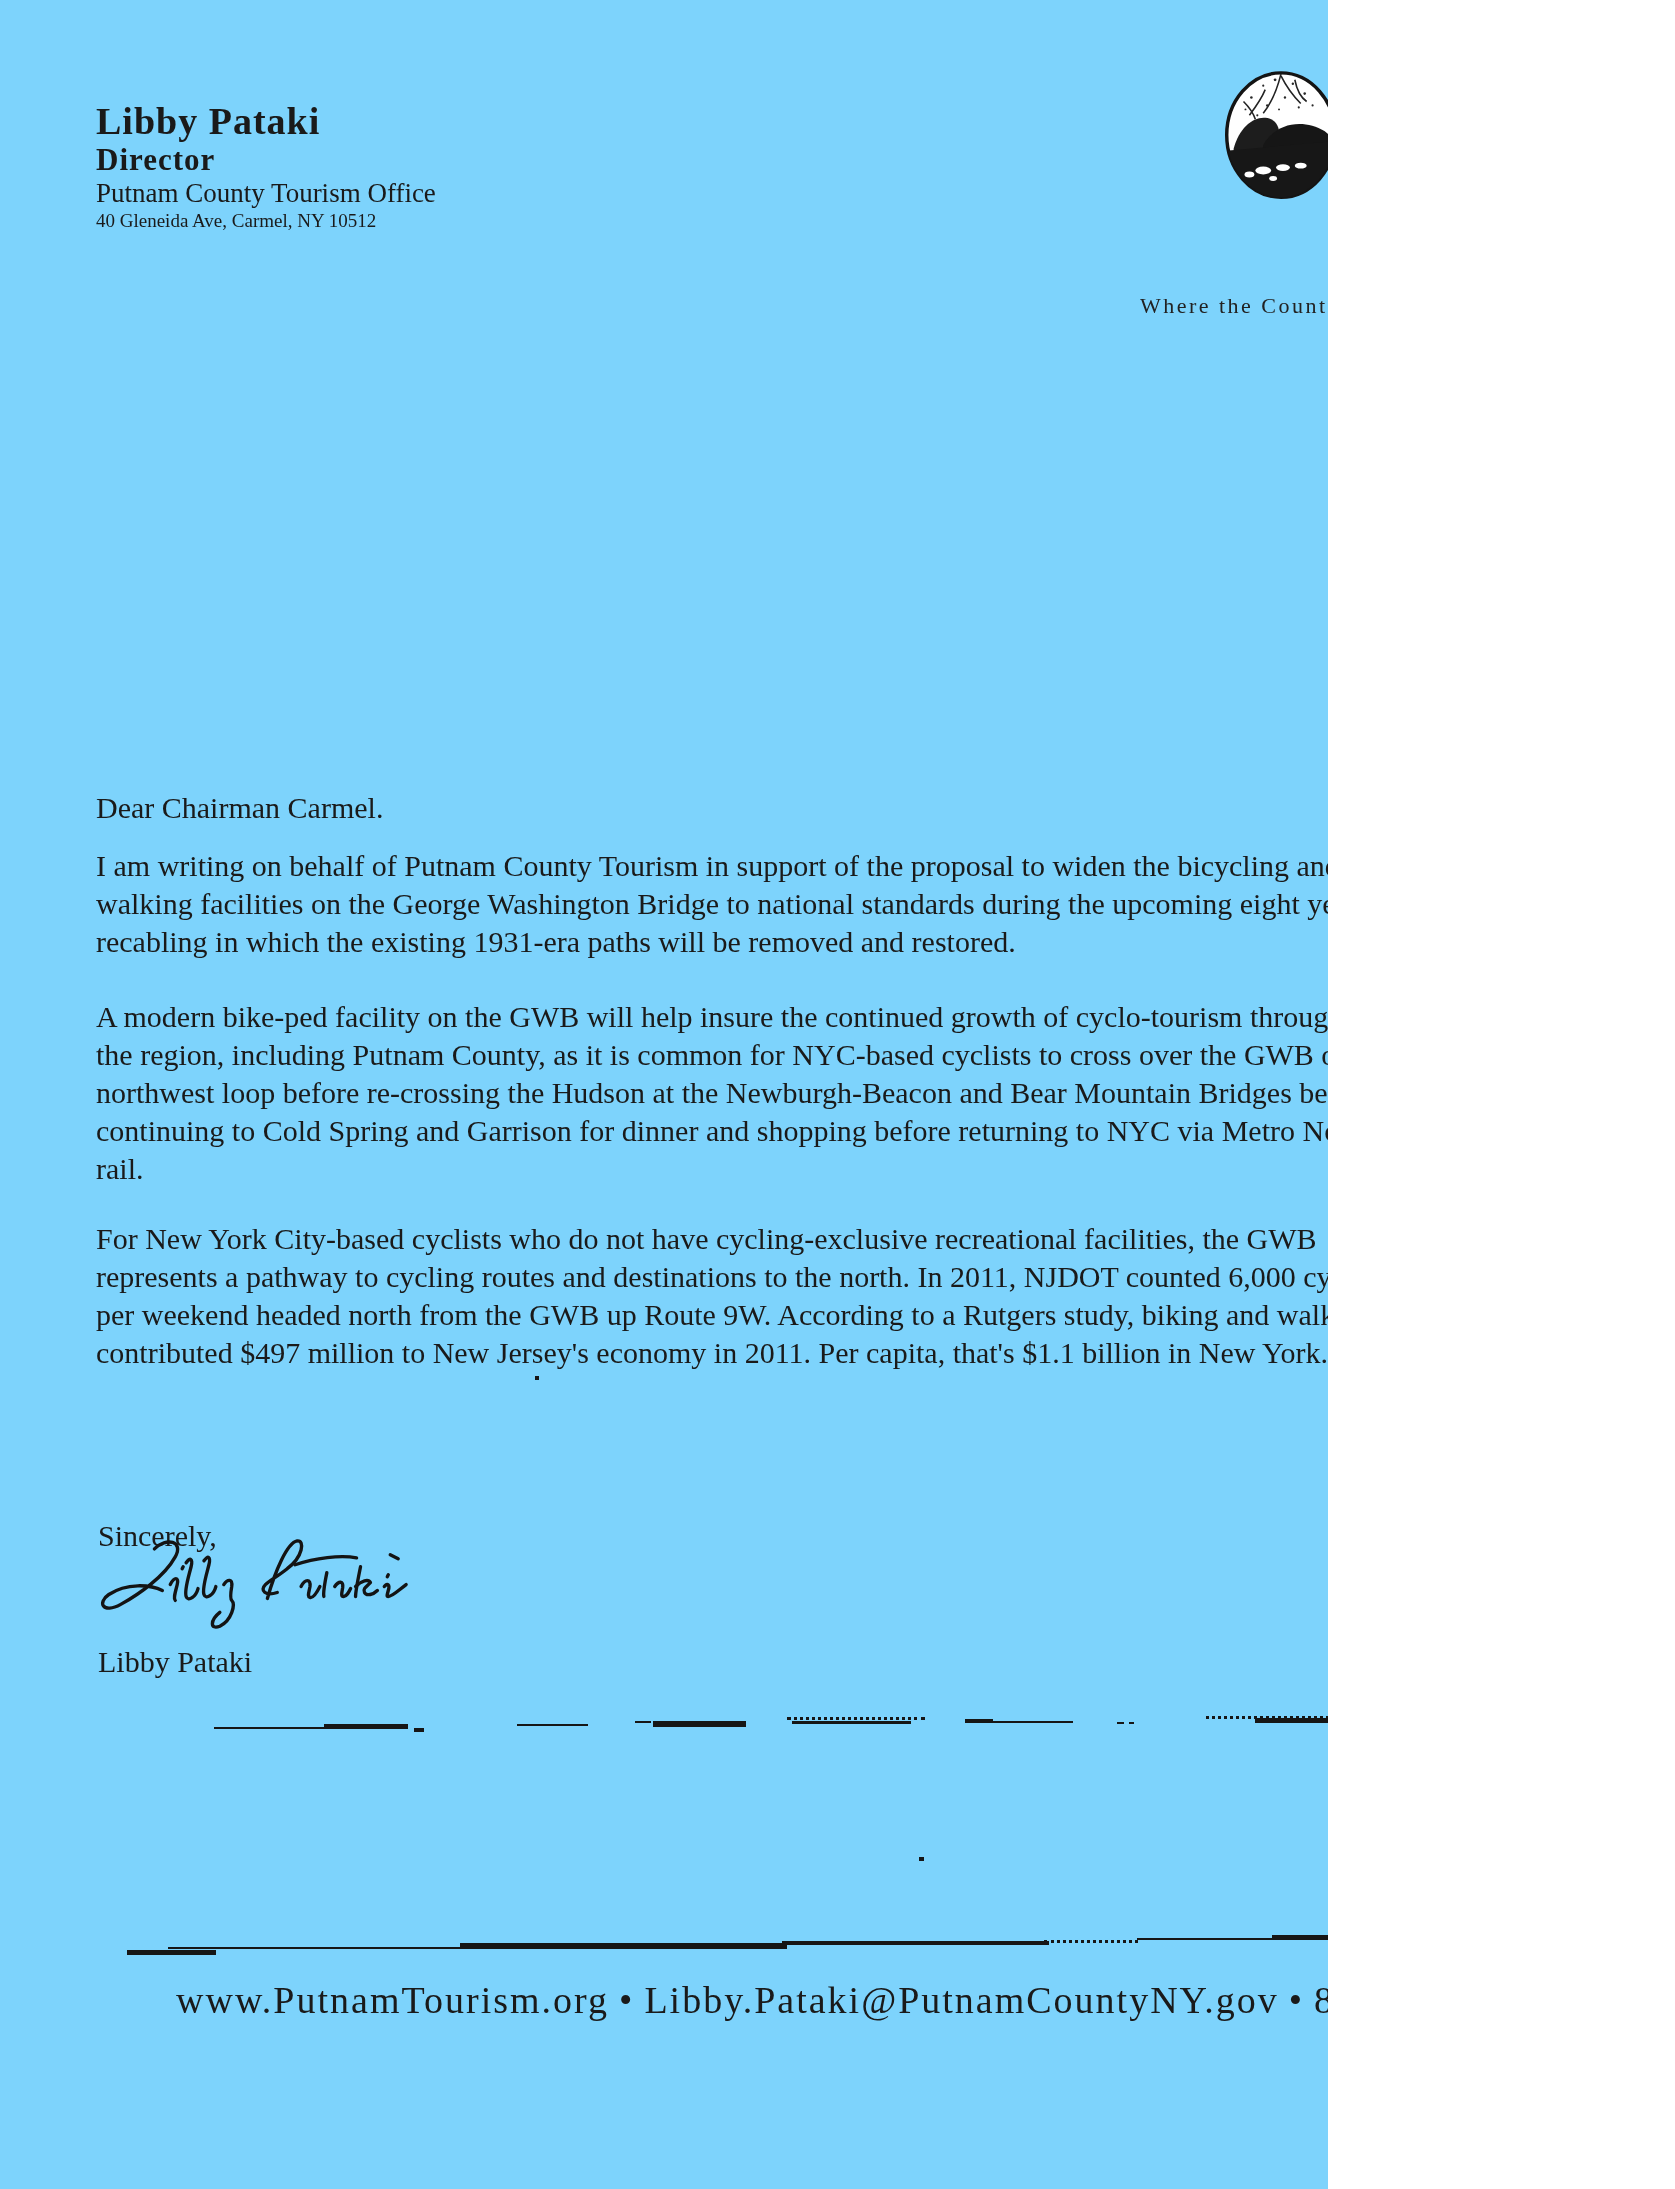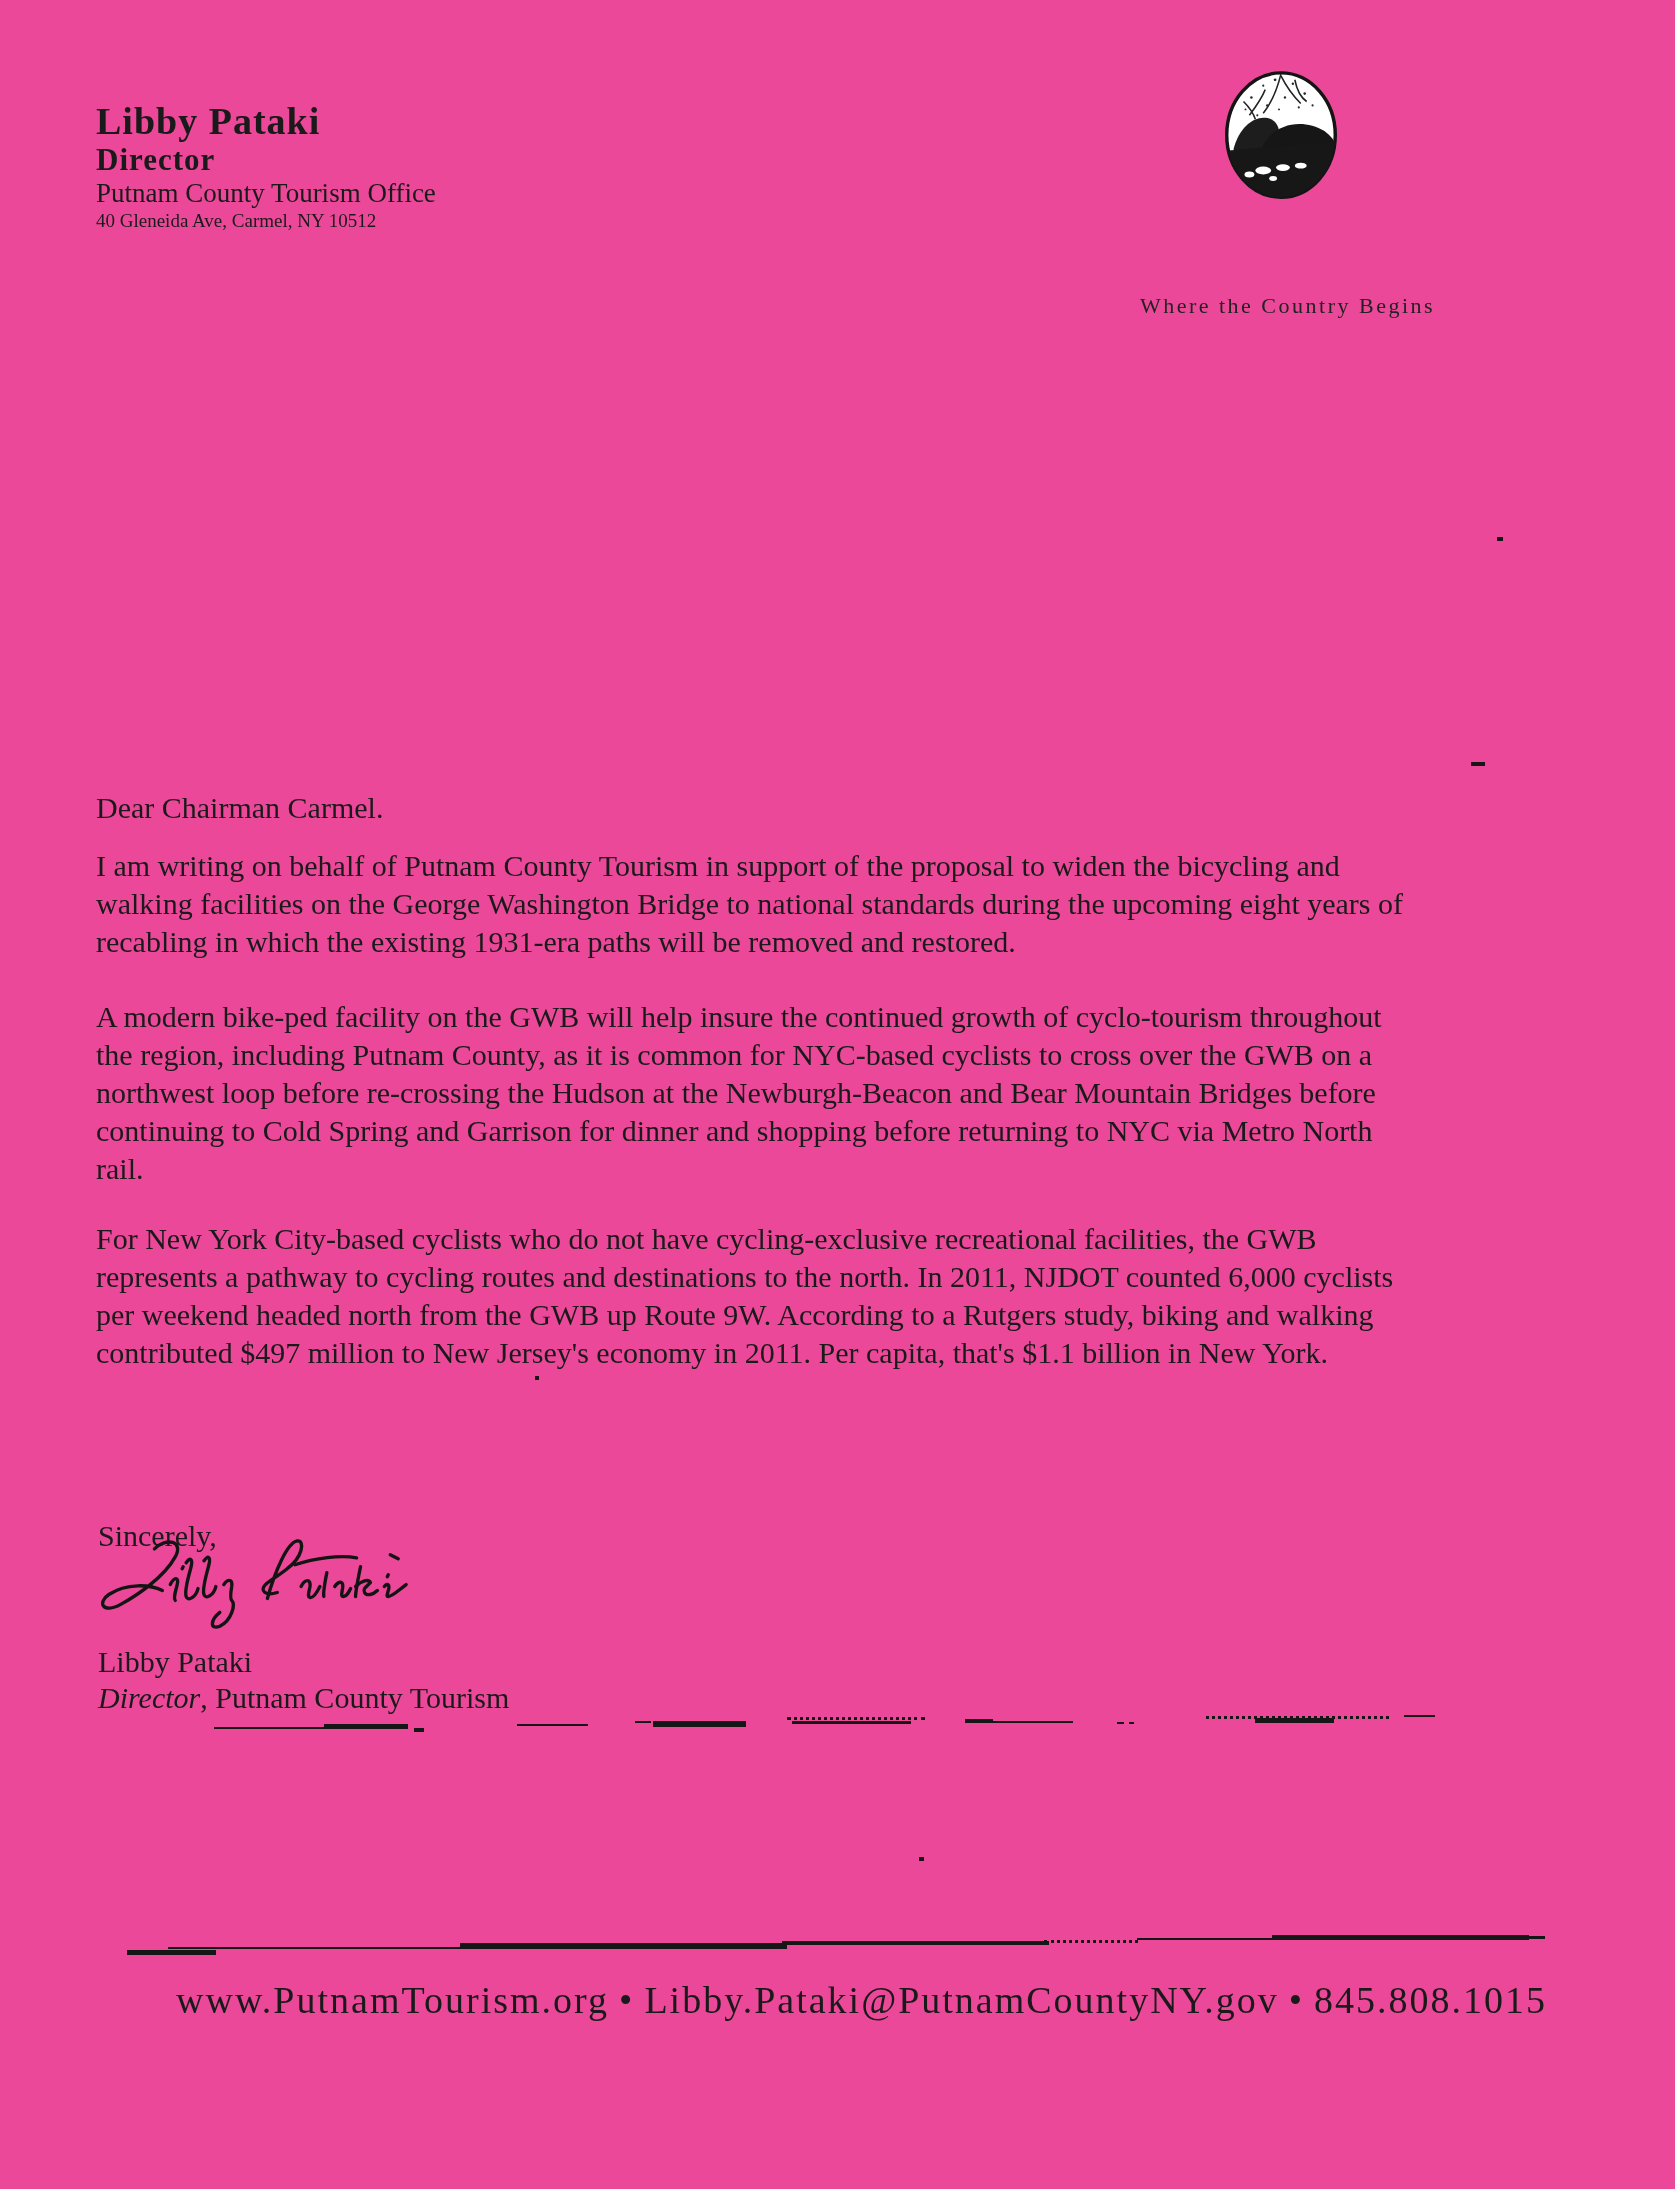--- a/index.html
+++ b/index.html
@@ -1,19 +1,19 @@
 <!DOCTYPE html>
 <html><head>
 <meta charset="utf-8">
 <style>
   html,body{margin:0;padding:0;background:#ffffff;}
   #page{
     position:relative;
-    width:1675px;height:2190px;
-    background:#ec4899;
+    width:1328px;height:2190px;
+    background:#7dd3fc;
     color:#1a1a1a;
     font-family:"Liberation Serif", serif;
     overflow:hidden;
   }
   .abs{position:absolute;white-space:nowrap;}
   
   .lh-name{left:96px;top:99px;font-size:38px;font-weight:bold;letter-spacing:1px;}
   .lh-title{left:96px;top:142px;font-size:31px;font-weight:bold;letter-spacing:1px;}
   .lh-org{left:96px;top:178px;font-size:27px;}
   .lh-addr{left:96px;top:210px;font-size:19px;}
@@ -138,23 +138,20 @@
         <path d="M267 54 C273 48 280 46 282 50 C278 54 274 56 276 60 C278 64 285 62 289 58"></path>
         <path d="M296 54 C299 50 302 52 300 58 C299 62 298 64 300 64 C304 64 310 58 318 52"></path>
 
         <path d="M299 44 L300 42"></path>
         <path d="M302 22 L310 26"></path>
       </g>
     </svg>
   </div>
 
   <div class="abs bodytxt sig-printed">Libby Pataki</div>
-  <div class="abs bodytxt sig-title">
-    <span class="ital">Director</span><span>, Putnam County Tourism</span>
-  </div>
 
   <div>
     <div class="bar" style="left:214px;top:1727px;width:129px;height:2px;"></div>
     <div class="bar" style="left:324px;top:1724px;width:84px;height:5px;"></div>
     <div class="bar" style="left:414px;top:1728px;width:10px;height:4px;"></div>
     <div class="bar" style="left:517px;top:1724px;width:71px;height:2px;"></div>
     <div class="bar" style="left:635px;top:1721px;width:16px;height:2px;"></div>
     <div class="bar" style="left:653px;top:1721px;width:93px;height:6px;"></div>
     <div class="abs dotted" style="left:787px;top:1717px;width:138px;"></div>
     <div class="bar" style="left:792px;top:1721px;width:119px;height:3px;"></div>

